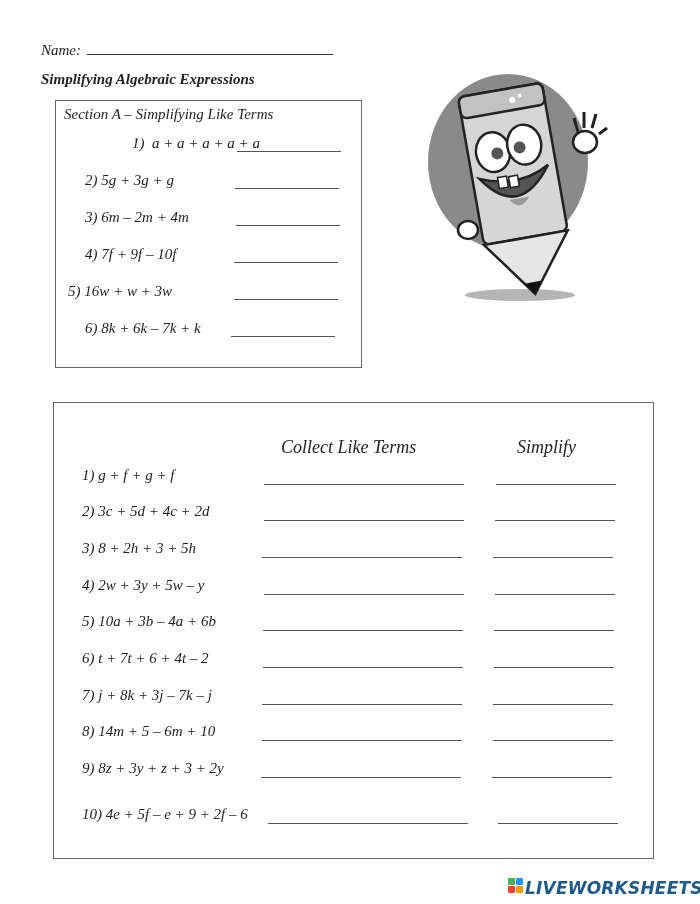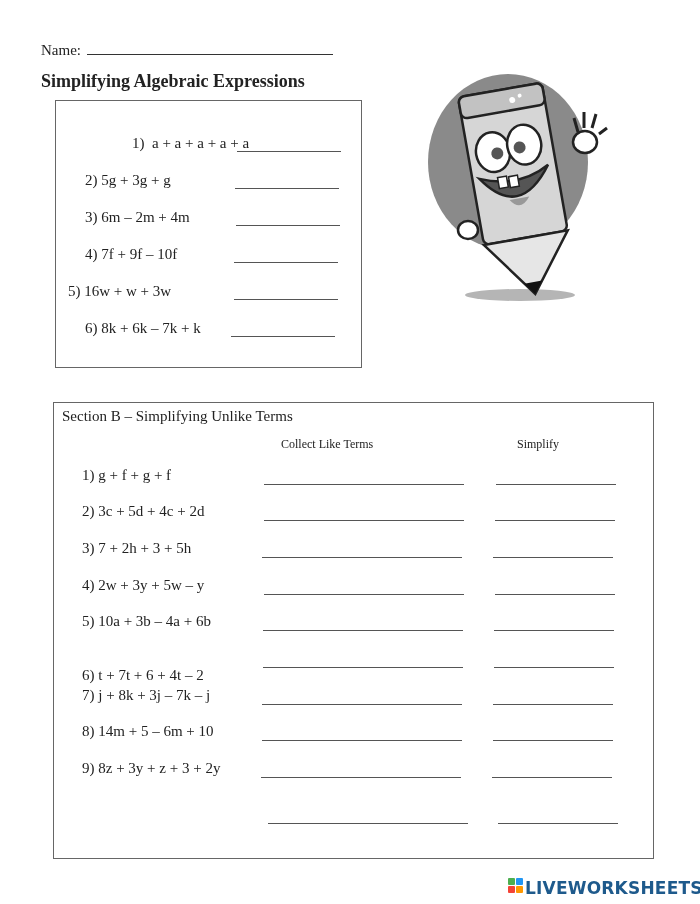--- a/index.html
+++ b/index.html
@@ -1,41 +1,42 @@
 <!DOCTYPE html>
 <html><head>
 <meta charset="utf-8">
 <style>
   html, body { margin:0; padding:0; background:#ffffff; }
   body { width:700px; height:904px; position:relative; overflow:hidden;
          font-family:"Liberation Serif", serif; color:#222; }
-  .abs { position:absolute; }
+  .abs { position:absolute;font-style:italic; }
   .name-line { left:41px; top:40px; font-size:15px; }
   .name-blank { display:inline-block; width:246px; border-bottom:1px solid #333; height:14px; margin-left:6px; vertical-align:baseline; }
-  .title { left:41px; top:71px; font-size:18px; font-weight:bold; }
+  .title { left:41px; top:71px; font-size:15px; font-weight:bold; }
   .boxA { left:55px; top:100px; width:307px; height:268px; border:1.3px solid #666; box-sizing:border-box; }
   .boxB { left:53px; top:402px; width:601px; height:457px; border:1.3px solid #666; box-sizing:border-box; }
   .sec-title { font-size:15px; }
   .row { position:absolute; font-size:15px; white-space:nowrap; }
   .blank { position:absolute; border-bottom:1px solid #555; height:0; }
-  .colhead { position:absolute; font-size:12px;text-align:center; }
+  .colhead { position:absolute; font-size:18px;text-align:center; }
   .pencil { left:420px; top:70px; width:200px; height:240px; }
   .logo { left:488px; top:878px; font-family:"DejaVu Sans", sans-serif; font-weight:bold; font-size:17px; color:#1e5a8c; letter-spacing:0.2px; display:flex; align-items:flex-start;margin-left:20px; }
   .logo-grid { display:grid; grid-template-columns:7px 7px; grid-template-rows:7px 7px; gap:1px; margin-right:2px; }
   .logo-grid span { display:block; width:7px; height:7px; border-radius:1px; }
 </style>
 </head>
 <body>
 
 <div class="abs name-line">
   <span>Name:</span><span class="name-blank"></span>
 </div>
 <div class="abs title">Simplifying Algebraic Expressions</div>
 
 <div class="abs boxA">
+  <div class="abs sec-title" style="left:8px;top:5px;">Section A – Simplifying Like Terms</div>
 
   <div class="row" style="left:29px;top:34px;margin-left:47px;"><span>1)</span>&nbsp; <span>a + a + a + a + a</span></div>
   <div class="blank" style="left:181px;top:50px;width:104px;"></div>
 
   <div class="row" style="left:29px;top:71px;"><span>2)</span> <span>5g + 3g + g</span></div>
   <div class="blank" style="left:179px;top:87px;width:104px;"></div>
 
   <div class="row" style="left:29px;top:108px;"><span>3)</span> <span>6m – 2m + 4m</span></div>
   <div class="blank" style="left:180px;top:124px;width:104px;"></div>
 
@@ -73,60 +74,60 @@
       <path d="M88 128 Q97 142 108 128 Z" fill="#999"></path>
     </g>
 
     <path d="M158 62 l-4 -14 m10 10 l0 -16 m8 16 l4 -14 m3 20 l8 -6" stroke="#222" stroke-width="3" fill="none"></path>
     <ellipse cx="165" cy="72" rx="12" ry="11" fill="#fff" stroke="#222" stroke-width="2.5"></ellipse>
     <ellipse cx="48" cy="160" rx="10" ry="9" fill="#fff" stroke="#222" stroke-width="2.5"></ellipse>
   </svg>
 </div>
 
 <div class="abs boxB">
-  <div class="abs sec-title" style="left:8px;top:5px;">Section B – Simplifying Unlike Terms</div>
   <div class="colhead" style="left:227px;top:34px;">Collect Like Terms</div>
   <div class="colhead" style="left:463px;top:34px;">Simplify</div>
 
   <div class="row" style="left:28px;top:64px;"><span>1)</span> <span>g + f + g + f</span></div>
   <div class="blank" style="left:210px;top:81px;width:200px;"></div>
   <div class="blank" style="left:442px;top:81px;width:120px;"></div>
 
   <div class="row" style="left:28px;top:100px;"><span>2)</span> <span>3c + 5d + 4c + 2d</span></div>
   <div class="blank" style="left:210px;top:117px;width:200px;"></div>
   <div class="blank" style="left:441px;top:117px;width:120px;"></div>
 
-  <div class="row" style="left:28px;top:137px;"><span>3)</span> <span>7 + 2h + 3 + 5h</span></div>
+  <div class="row" style="left:28px;top:137px;"><span>3)</span> <span>8 + 2h + 3 + 5h</span></div>
   <div class="blank" style="left:208px;top:154px;width:200px;"></div>
   <div class="blank" style="left:439px;top:154px;width:120px;"></div>
 
   <div class="row" style="left:28px;top:174px;"><span>4)</span> <span>2w + 3y + 5w – y</span></div>
   <div class="blank" style="left:210px;top:191px;width:200px;"></div>
   <div class="blank" style="left:441px;top:191px;width:120px;"></div>
 
   <div class="row" style="left:28px;top:210px;"><span>5)</span> <span>10a + 3b – 4a + 6b</span></div>
   <div class="blank" style="left:209px;top:227px;width:200px;"></div>
   <div class="blank" style="left:440px;top:227px;width:120px;"></div>
 
-  <div class="row" style="left:28px;top:264px;"><span>6)</span> <span>t + 7t + 6 + 4t – 2</span></div>
+  <div class="row" style="left:28px;top:247px;"><span>6)</span> <span>t + 7t + 6 + 4t – 2</span></div>
   <div class="blank" style="left:209px;top:264px;width:200px;"></div>
   <div class="blank" style="left:440px;top:264px;width:120px;"></div>
 
   <div class="row" style="left:28px;top:284px;"><span>7)</span> <span>j + 8k + 3j – 7k – j</span></div>
   <div class="blank" style="left:208px;top:301px;width:200px;"></div>
   <div class="blank" style="left:439px;top:301px;width:120px;"></div>
 
   <div class="row" style="left:28px;top:320px;"><span>8)</span> <span>14m + 5 – 6m + 10</span></div>
   <div class="blank" style="left:208px;top:337px;width:200px;"></div>
   <div class="blank" style="left:439px;top:337px;width:120px;"></div>
 
   <div class="row" style="left:28px;top:357px;"><span>9)</span> <span>8z + 3y + z + 3 + 2y</span></div>
   <div class="blank" style="left:207px;top:374px;width:200px;"></div>
   <div class="blank" style="left:438px;top:374px;width:120px;"></div>
 
+  <div class="row" style="left:28px;top:403px;"><span>10)</span> <span>4e + 5f – e + 9 + 2f – 6</span></div>
   <div class="blank" style="left:214px;top:420px;width:200px;"></div>
   <div class="blank" style="left:444px;top:420px;width:120px;"></div>
 </div>
 
 <div class="abs logo">
   <div class="logo-grid">
     <span style="background:#4caf50"></span>
       <span style="background:#2196f3"></span>
     <span style="background:#f44336"></span>
       <span style="background:#ff9800"></span>

